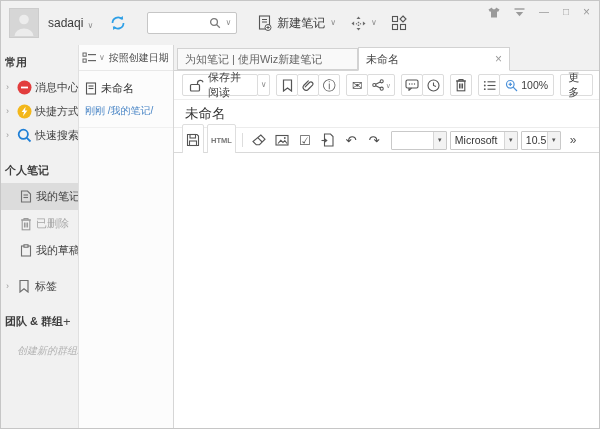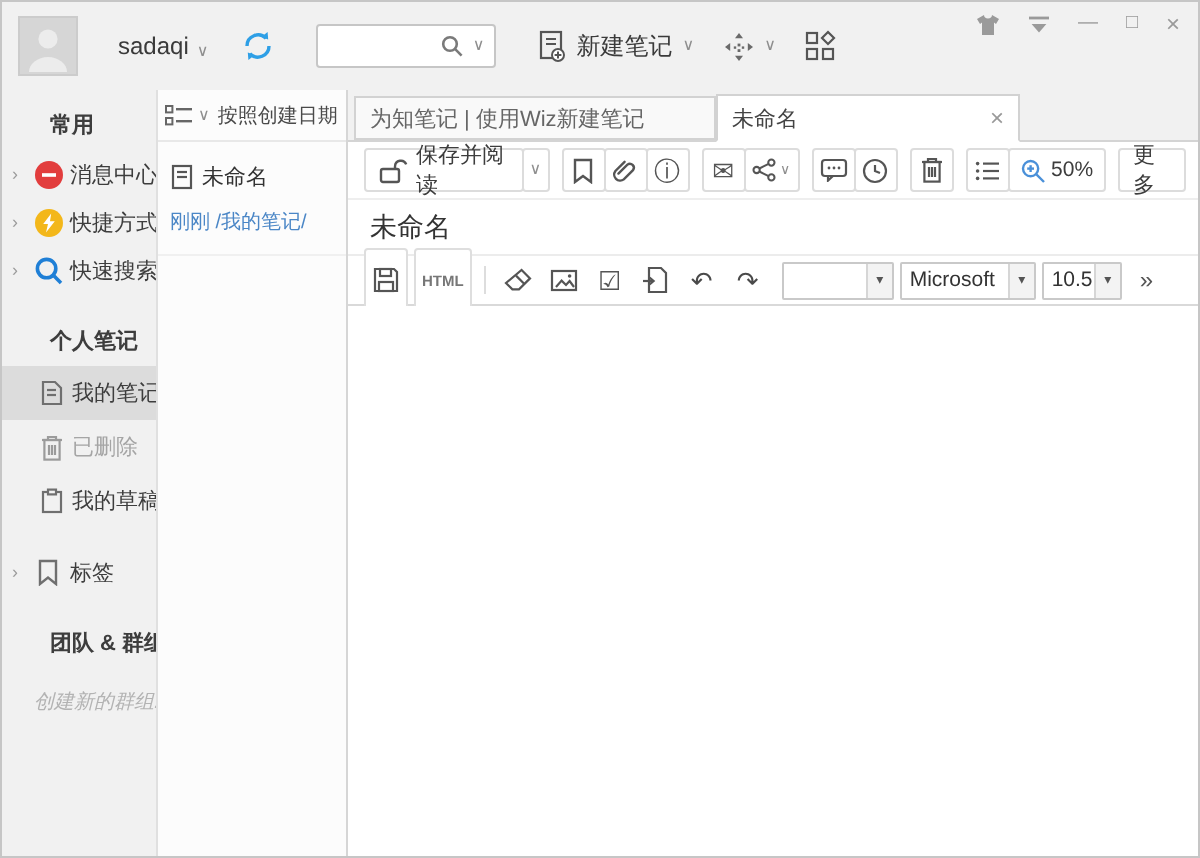--- a/index.html
+++ b/index.html
@@ -6,34 +6,34 @@
   html,body{width:600px;height:429px;overflow:hidden}
   body{font-family:"Liberation Sans","DejaVu Sans",sans-serif;background:#f1f1f1}
   .window{width:600px;height:429px;display:flex;flex-direction:column;background:#f1f1f1;border:1px solid #c6c6c6;overflow:hidden;color:#3c3c3c}
   svg{display:block}
   .chev{font-size:8px;color:#8e8e8e;line-height:1}
   .chev.tiny{font-size:7px}
   .rot90{display:inline-block;transform:rotate(90deg)}
   
   .topbar{height:44px;flex:0 0 auto;display:flex;align-items:center;position:relative;background:#f1f1f1}
   .avatar{width:30px;height:30px;margin-left:8px;background:#d6d6d6;border:1px solid #cccccc;display:flex;align-items:flex-end;justify-content:center;overflow:hidden}
-  .user{display:flex;align-items:flex-end;margin-left:20px;gap:4px}
+  .user{display:flex;align-items:flex-end;margin-left:9px;gap:4px}
   .user .name{font-size:12px;color:#3a3a3a}
   .sync{margin-left:16px}
   .searchbox{margin-left:20px;width:90px;height:22px;background:#fff;border:1px solid #c6c6c6;border-radius:2px;display:flex;align-items:center;padding:0 5px;gap:4px}
   .searchbox input{flex:1;min-width:0;border:none;outline:none;font-size:11px;background:transparent}
   .newnote{display:flex;align-items:center;gap:5px;margin-left:20px;font-size:12px;color:#3a3a3a}
   .toolgrp{display:flex;align-items:center;gap:5px;margin-left:15px}
   .winctl{position:absolute;top:5px;right:9px;display:flex;align-items:center;gap:14px;color:#9a9a9a}
   .wbtn{font-size:10px;line-height:1;color:#9a9a9a}
   
   .main{flex:1;display:flex;min-height:0}
   
   .sidebar{width:78px;flex:0 0 auto;background:#f1f1f1;border-right:1px solid #e0e0e0;padding-top:4px;overflow:hidden}
-  .sb-header{display:flex;align-items:center;height:26px;padding-left:24px;font-size:11px;font-weight:bold;color:#3d3d3d;white-space:nowrap}
+  .sb-header{display:flex;align-items:center;height:26px;padding-left:4px;font-size:11px;font-weight:bold;color:#3d3d3d;white-space:nowrap}
   .sb-item{display:flex;align-items:center;height:24px;padding-left:5px;font-size:11px;color:#3d3d3d;white-space:nowrap}
   .sb-item .exp{width:10px;flex:0 0 auto;font-size:9px;color:#9b9b9b}
   .sb-item .sico{width:16px;height:16px;margin-right:3px;flex:0 0 auto;display:flex;align-items:center;justify-content:center}
   .sb-child{height:27px;padding-left:18px}
   .sb-child .sico{width:14px}
   .selected{background:#dcdcdc}
   .sb-gap{height:10px}
   .muted{color:#a5a5a5}
   .sb-plus{margin-left:auto;padding-right:9px;font-size:13px;font-weight:normal;color:#4a4a4a}
   .sb-hint{font-size:10px;font-style:italic;color:#b3b3b3;padding:10px 0 0 16px;white-space:nowrap}
@@ -401,21 +401,21 @@
           </div>
           <div class="btn zoom-btn">
             <span>
               <svg width="13" height="13" viewBox="0 0 13 13" fill="none" stroke="#4a90d9" stroke-width="1.2">
                   <circle cx="5.3" cy="5.3" r="3.8"></circle>
                   <line x1="8.2" y1="8.2" x2="12" y2="12"></line>
                   <line x1="5.3" y1="3.6" x2="5.3" y2="7"></line>
                   <line x1="3.6" y1="5.3" x2="7" y2="5.3"></line>
                 </svg>
             </span>
-            <span>50%</span>
+            <span>100%</span>
           </div>
         </div>
         <div class="grp">
           <div class="btn more-btn">
             <span>更多</span>
           </div>
         </div>
       </div>
 
       <div class="note-title">未命名</div>

